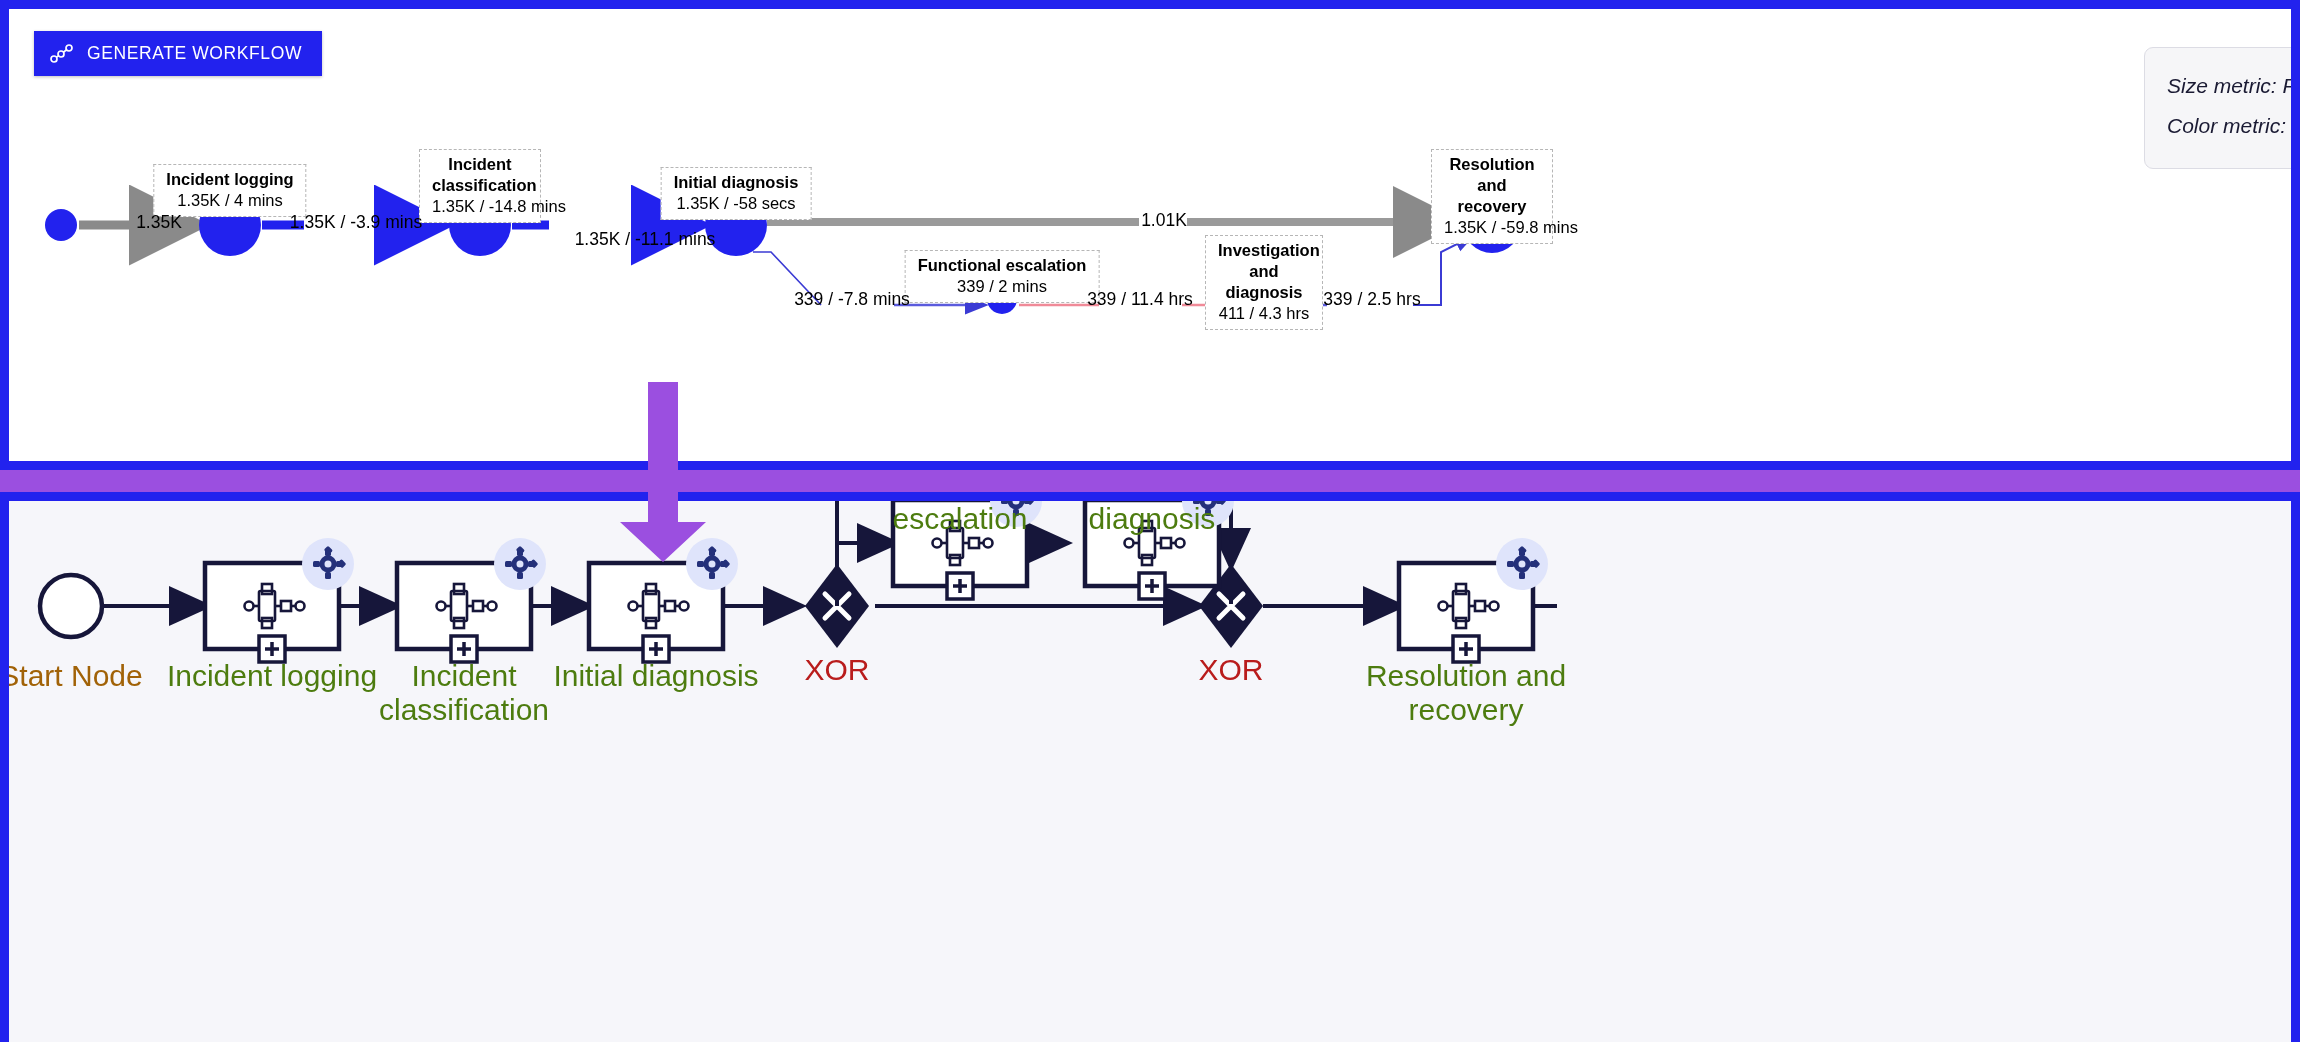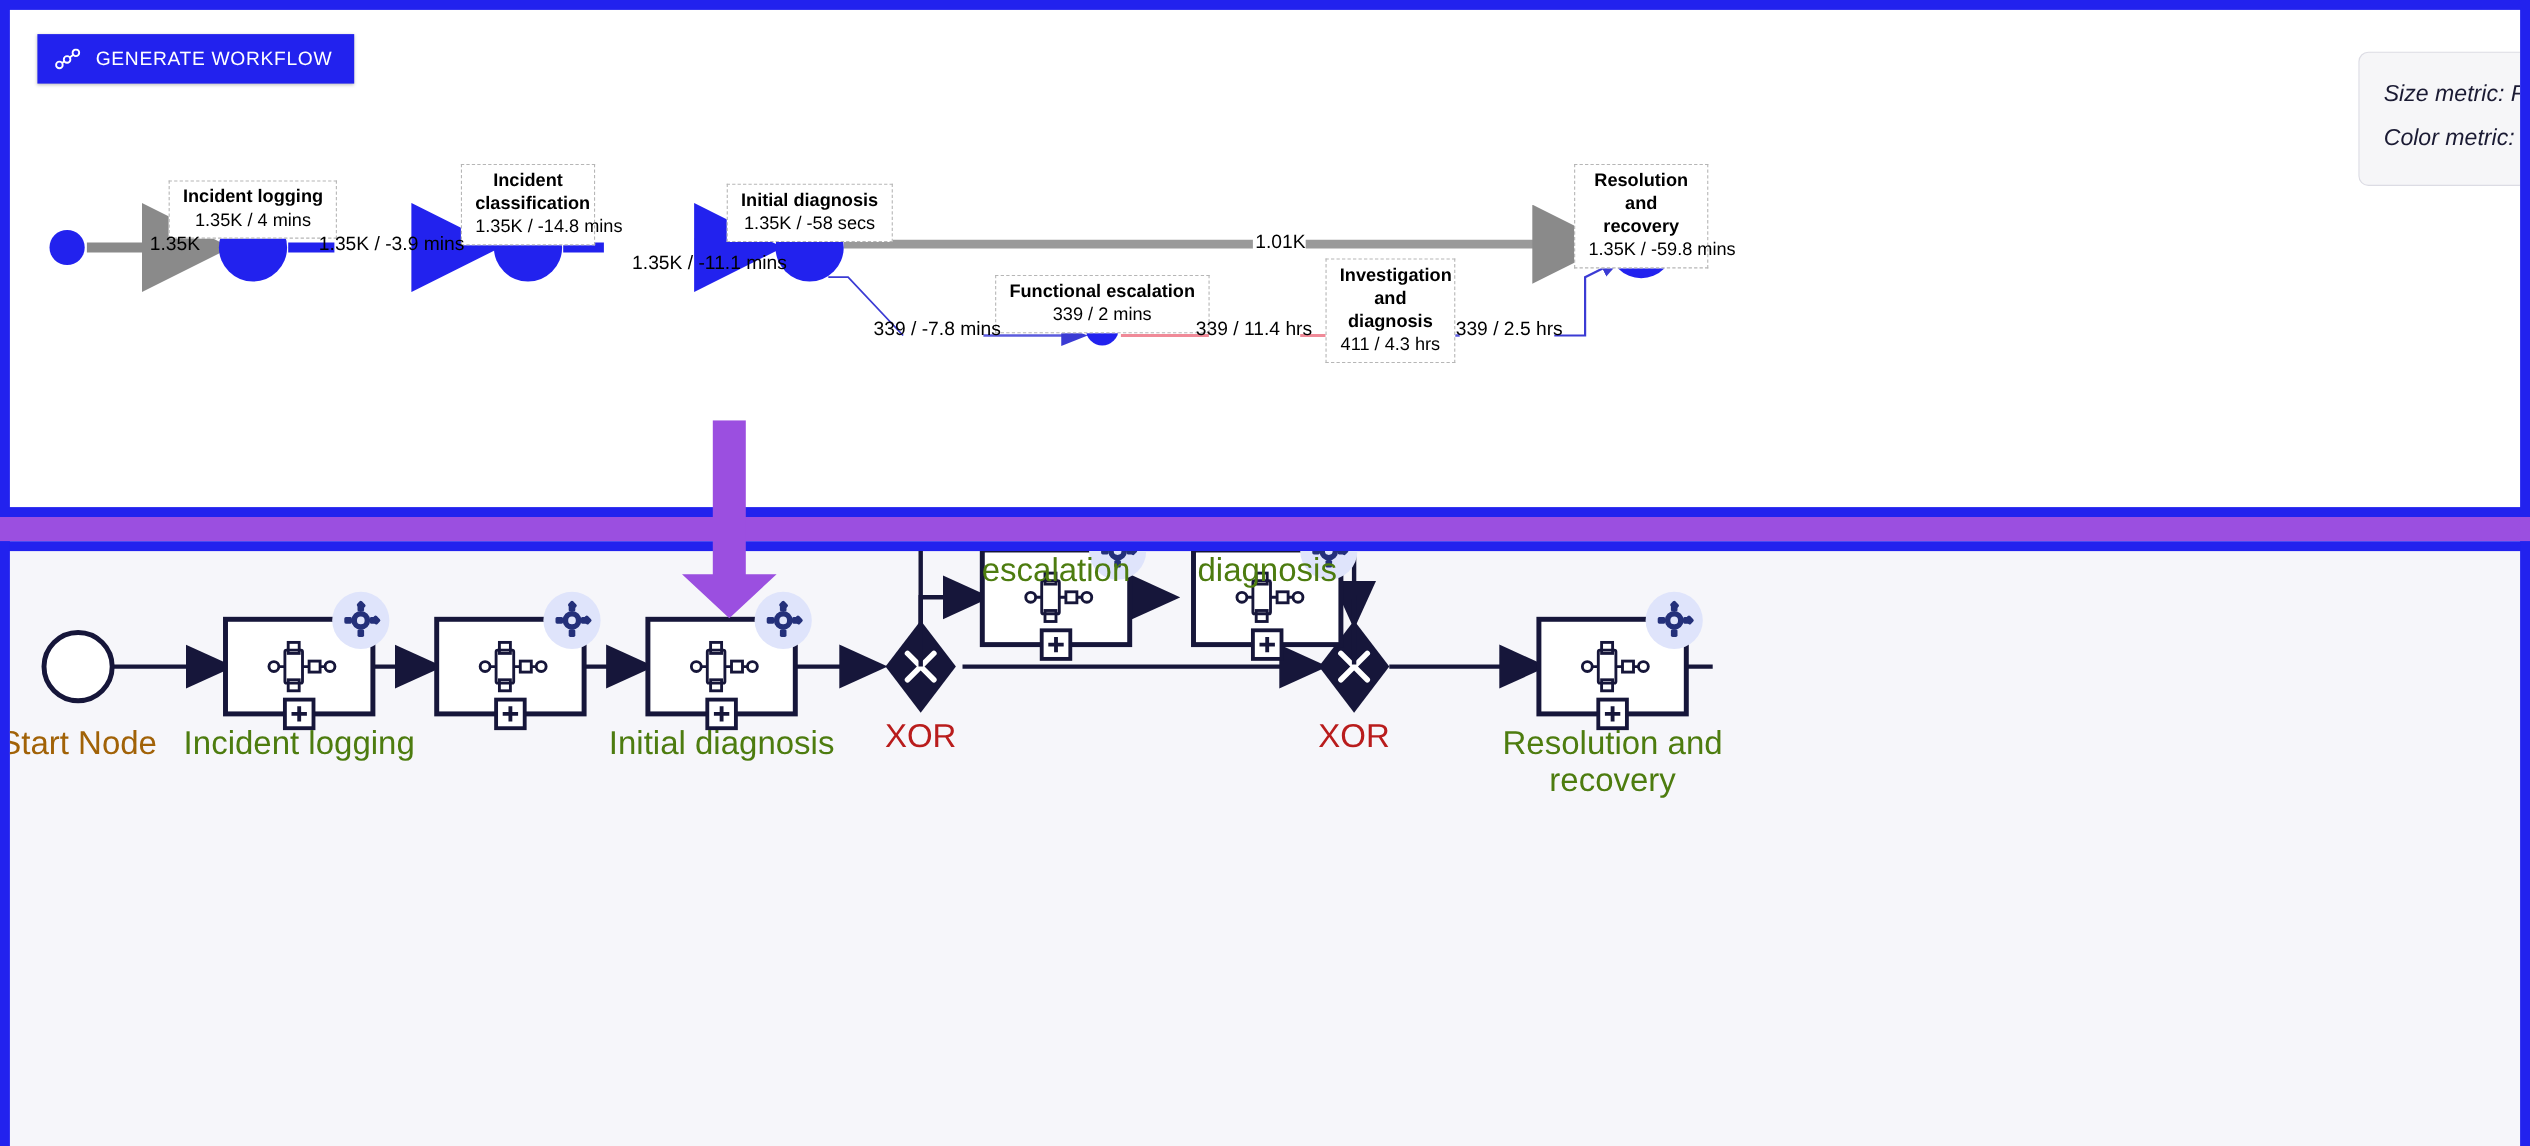--- a/index.html
+++ b/index.html
@@ -429,20 +429,22 @@
                   <rect x="8" y="-3" width="7" height="6" rx="1.5"></rect>
               <rect x="-13" y="-13" width="7" height="6" rx="1.5" transform="rotate(45)"></rect>
               <rect x="6" y="-13" width="7" height="6" rx="1.5" transform="rotate(45)"></rect>
             </g>
           </g>
         </g>
       </svg>
 
       <div class="bpmn-lbl dark" style="left:62px;top:158px;">Start Node</div>
       <div class="bpmn-lbl" style="left:263px;top:158px;">Incident logging</div>
+      <div class="bpmn-lbl" style="left:455px;top:158px;">Incident
+classification</div>
       <div class="bpmn-lbl" style="left:647px;top:158px;">Initial diagnosis</div>
       <div class="bpmn-lbl" style="left:951px;top:-33px;">Functional
 escalation</div>
       <div class="bpmn-lbl" style="left:1457px;top:158px;">Resolution and
 recovery</div>
       <div class="bpmn-lbl" style="left:1143px;top:-33px;">Investigation and
 diagnosis</div>
       <div class="bpmn-lbl green" style="left:828px;top:152px;">XOR</div>
       <div class="bpmn-lbl green" style="left:1222px;top:152px;">XOR</div>
     </div>

